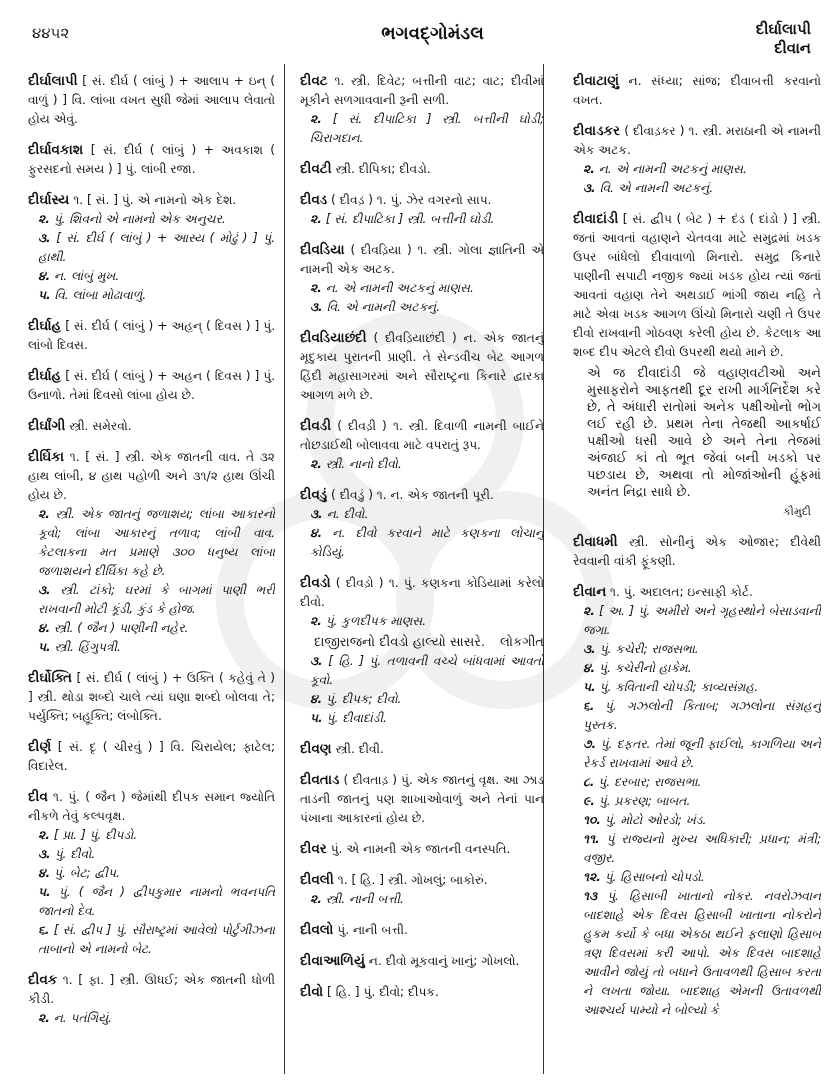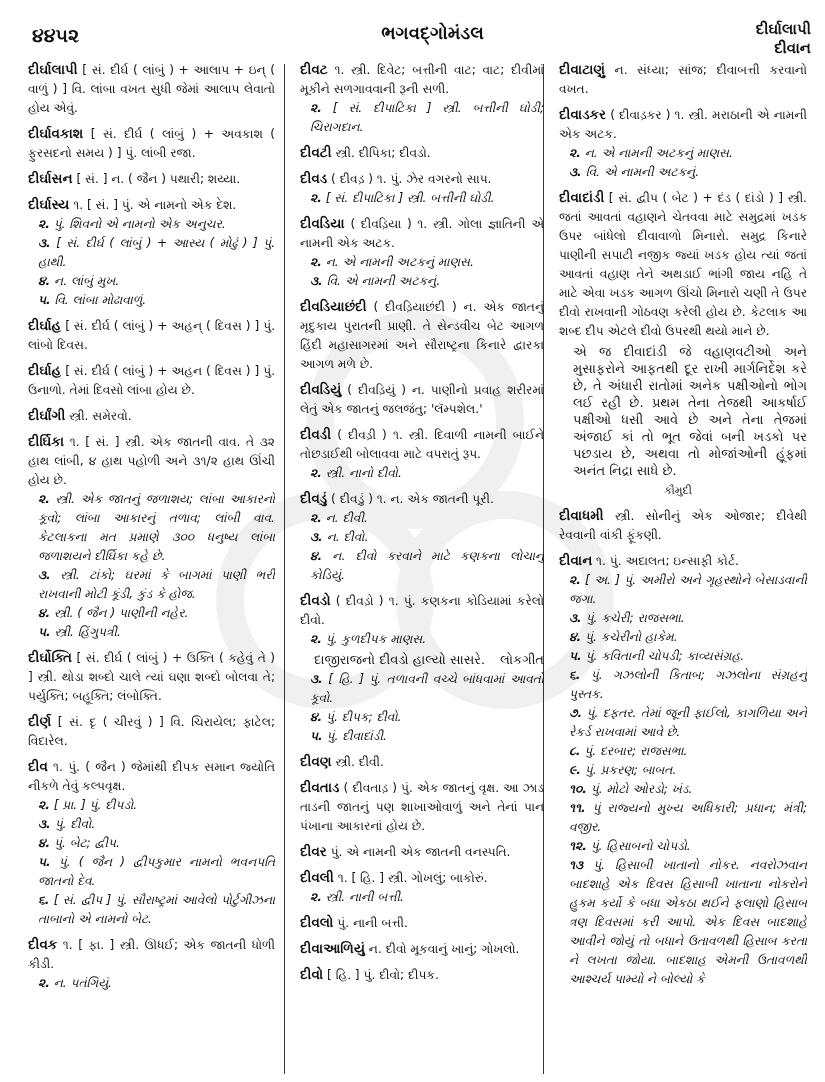--- a/index.html
+++ b/index.html
@@ -9,39 +9,39 @@
     font-family: "DejaVu Sans", sans-serif;
     position: relative;
   }
   .watermark {
     position: absolute; left: 215px; top: 300px; width: 400px; height: 480px;
     pointer-events: none; opacity: 0.09;
   }
   .header {
     position: absolute; top: 0; left: 0; width: 825px; height: 62px;
   }
-  .page-no { position: absolute; left: 32px; top: 24px; font-size: 19px; font-weight: bold; }
+  .page-no { position: absolute; left: 32px; top: 24px; font-size: 15px; font-weight: normal; }
   .book-title { position: absolute; left: 0; width: 825px; text-align: center; top: 22px; font-size: 18px; font-weight: bold; margin-left: 20px; }
   .guide { position: absolute; right: 14px; top: 20px; text-align: right; font-size: 15px; font-weight: bold; line-height: 19px; }
   .col {
     position: absolute; top: 60px; bottom: 8px; font-size: 12.2px; line-height: 19px;
     overflow: hidden;
   }
   .col1 { left: 28px; width: 247px; }
   .col2 { left: 300px; width: 244px; }
-  .col3 { left: 559px; width: 248px; }
+  .col3 { left: 573px; width: 248px; }
   .divider { position: absolute; top: 64px; width: 1px; background: #333; }
   .div1 { left: 284px; height: 1010px; }
   .div2 { left: 543px; height: 1010px; }
-  .entry { margin: 0 0 6px 0; text-align: justify; }
+  .entry { margin: 11px 0 6px 0; text-align: justify; }
   .hw { font-weight: bold; font-size: 13.5px; }
   .sub { padding-left: 10px; font-style: italic; }
   .sub .num { font-weight: bold; }
   .quote { padding-left: 14px; font-size: 13px; line-height: 17px; margin: 2px 0; text-align: justify; }
-  .quote-src { text-align: center; font-size: 11px; padding-right: 10px; }
+  .quote-src { text-align: right; font-size: 11px; padding-right: 10px; }
 </style>
 </head>
 <body>
 
 <svg class="watermark" viewBox="0 0 400 480">
   <circle cx="200" cy="120" r="95" fill="none" stroke="#666" stroke-width="28"></circle>
   <circle cx="110" cy="300" r="95" fill="none" stroke="#666" stroke-width="28"></circle>
   <circle cx="290" cy="300" r="95" fill="none" stroke="#666" stroke-width="28"></circle>
 </svg>
 
@@ -53,40 +53,38 @@
     <div>દીવાન</div>
   </div>
 </div>
 
 <div class="divider div1"></div>
 <div class="divider div2"></div>
 
 <div class="col col1">
     <div class="entry"><span class="hw">દીર્ઘાલાપી</span> <span>[ સં. દીર્ઘ ( લાંબું ) + આલાપ + ઇન્ ( વાળું ) ] વિ. લાંબા વખત સુધી જેમાં આલાપ લેવાતો હોય એવું.</span></div>
     <div class="entry"><span class="hw">દીર્ઘાવકાશ</span> <span>[ સં. દીર્ઘ ( લાંબું ) + અવકાશ ( ફુરસદનો સમય ) ] પું. લાંબી રજા.</span></div>
-    <div class="entry"><span class="hw">દીર્ઘાસન</span> <span>[ સં. ] ન. ( જૈન ) પથારી; શય્યા.</span></div>
     <div class="entry"><span class="hw">દીર્ઘાસ્ય</span> <span>૧. [ સં. ] પું. એ નામનો એક દેશ.</span><div class="sub"><span class="num">૨.</span> <span>પું. શિવનો એ નામનો એક અનુચર.</span></div><div class="sub"><span class="num">૩.</span> <span>[ સં. દીર્ઘ ( લાંબું ) + આસ્ય ( મોઢું ) ] પું. હાથી.</span></div><div class="sub"><span class="num">૪.</span> <span>ન. લાંબું મુખ.</span></div><div class="sub"><span class="num">૫.</span> <span>વિ. લાંબા મોઢાવાળું.</span></div></div>
     <div class="entry"><span class="hw">દીર્ઘાહ</span> <span>[ સં. દીર્ઘ ( લાંબું ) + અહન્ ( દિવસ ) ] પું. લાંબો દિવસ.</span></div>
     <div class="entry"><span class="hw">દીર્ઘાહ</span> <span>[ સં. દીર્ઘ ( લાંબું ) + અહન ( દિવસ ) ] પું. ઉનાળો. તેમાં દિવસો લાંબા હોય છે.</span></div>
     <div class="entry"><span class="hw">દીર્ઘાંગી</span> <span>સ્ત્રી. સમેરવો.</span></div>
     <div class="entry"><span class="hw">દીર્ઘિકા</span> <span>૧. [ સં. ] સ્ત્રી. એક જાતની વાવ. તે ૩૨ હાથ લાંબી, ૪ હાથ પહોળી અને ૩૧/૨ હાથ ઊંચી હોય છે.</span><div class="sub"><span class="num">૨.</span> <span>સ્ત્રી. એક જાતનું જળાશય; લાંબા આકારનો કૂવો; લાંબા આકારનું તળાવ; લાંબી વાવ. કેટલાકના મત પ્રમાણે ૩૦૦ ધનુષ્ય લાંબા જળાશયને દીર્ઘિકા કહે છે.</span></div><div class="sub"><span class="num">૩.</span> <span>સ્ત્રી. ટાંકો; ઘરમાં કે બાગમાં પાણી ભરી રાખવાની મોટી કૂંડી, કુંડ કે હોજ.</span></div><div class="sub"><span class="num">૪.</span> <span>સ્ત્રી. ( જૈન ) પાણીની નહેર.</span></div><div class="sub"><span class="num">૫.</span> <span>સ્ત્રી. હિંગુપત્રી.</span></div></div>
     <div class="entry"><span class="hw">દીર્ઘોક્તિ</span> <span>[ સં. દીર્ઘ ( લાંબું ) + ઉક્તિ ( કહેવું તે ) ] સ્ત્રી. થોડા શબ્દો ચાલે ત્યાં ઘણા શબ્દો બોલવા તે; પર્યુક્તિ; બહૂક્તિ; લંબોક્તિ.</span></div>
     <div class="entry"><span class="hw">દીર્ણ</span> <span>[ સં. દૃ ( ચીરવું ) ] વિ. ચિરાયેલ; ફાટેલ; વિદારેલ.</span></div>
     <div class="entry"><span class="hw">દીવ</span> <span>૧. પું. ( જૈન ) જેમાંથી દીપક સમાન જ્યોતિ નીકળે તેવું કલ્પવૃક્ષ.</span><div class="sub"><span class="num">૨.</span> <span>[ પ્રા. ] પું. દીપડો.</span></div><div class="sub"><span class="num">૩.</span> <span>પું. દીવો.</span></div><div class="sub"><span class="num">૪.</span> <span>પું. બેટ; દ્વીપ.</span></div><div class="sub"><span class="num">૫.</span> <span>પું. ( જૈન ) દ્વીપકુમાર નામનો ભવનપતિ જાતનો દેવ.</span></div><div class="sub"><span class="num">૬.</span> <span>[ સં. દ્વીપ ] પું. સૌરાષ્ટ્રમાં આવેલો પોર્ટુગીઝના તાબાનો એ નામનો બેટ.</span></div></div>
     <div class="entry"><span class="hw">દીવક</span> <span>૧. [ ફા. ] સ્ત્રી. ઊધઈ; એક જાતની ધોળી કીડી.</span><div class="sub"><span class="num">૨.</span> <span>ન. પતંગિયું.</span></div></div>
   </div>
 <div class="col col2">
     <div class="entry"><span class="hw">દીવટ</span> <span>૧. સ્ત્રી. દિવેટ; બત્તીની વાટ; વાટ; દીવીમાં મૂકીને સળગાવવાની રૂની સળી.</span><div class="sub"><span class="num">૨.</span> <span>[ સં. દીપાટિકા ] સ્ત્રી. બત્તીની ઘોડી; ચિરાગદાન.</span></div></div>
     <div class="entry"><span class="hw">દીવટી</span> <span>સ્ત્રી. દીપિકા; દીવડો.</span></div>
     <div class="entry"><span class="hw">દીવડ</span> <span>( દીવડ઼ ) ૧. પું. ઝેર વગરનો સાપ.</span><div class="sub"><span class="num">૨.</span> <span>[ સં. દીપાટિકા ] સ્ત્રી. બત્તીની ઘોડી.</span></div></div>
     <div class="entry"><span class="hw">દીવડિયા</span> <span>( દીવડ઼િયા ) ૧. સ્ત્રી. ગોલા જ્ઞાતિની એ નામની એક અટક.</span><div class="sub"><span class="num">૨.</span> <span>ન. એ નામની અટકનું માણસ.</span></div><div class="sub"><span class="num">૩.</span> <span>વિ. એ નામની અટકનું.</span></div></div>
     <div class="entry"><span class="hw">દીવડિયાછંદી</span> <span>( દીવડ઼િયાછંદી ) ન. એક જાતનું મૃદુકાય પુરાતની પ્રાણી. તે સેન્ડવીચ બેટ આગળ હિંદી મહાસાગરમાં અને સૌરાષ્ટ્રના કિનારે દ્વારકા આગળ મળે છે.</span></div>
-    <div class="entry"><span class="hw">દીવડિયું</span> <span>( દીવડ઼િયું ) ન. પાણીનો પ્રવાહ શરીરમાં લેતું એક જાતનું જલજંતુ; 'લૅમ્પશેલ.'</span></div>
     <div class="entry"><span class="hw">દીવડી</span> <span>( દીવડ઼ી ) ૧. સ્ત્રી. દિવાળી નામની બાઈને તોછડાઈથી બોલાવવા માટે વપરાતું રૂપ.</span><div class="sub"><span class="num">૨.</span> <span>સ્ત્રી. નાનો દીવો.</span></div></div>
-    <div class="entry"><span class="hw">દીવડું</span> <span>( દીવડ઼ું ) ૧. ન. એક જાતની પૂરી.</span><div class="sub"><span class="num">૨.</span> <span>ન. દીવી.</span></div><div class="sub"><span class="num">૩.</span> <span>ન. દીવો.</span></div><div class="sub"><span class="num">૪.</span> <span>ન. દીવો કરવાને માટે કણકના લોચાનું કોડિયું.</span></div></div>
+    <div class="entry"><span class="hw">દીવડું</span> <span>( દીવડ઼ું ) ૧. ન. એક જાતની પૂરી.</span><div class="sub"><span class="num">૩.</span> <span>ન. દીવો.</span></div><div class="sub"><span class="num">૪.</span> <span>ન. દીવો કરવાને માટે કણકના લોચાનું કોડિયું.</span></div></div>
     <div class="entry"><span class="hw">દીવડો</span> <span>( દીવડ઼ો ) ૧. પું. કણકના કોડિયામાં કરેલો દીવો.</span><div class="sub"><span class="num">૨.</span> <span>પું. કુળદીપક માણસ.</span></div><div class="quote"><span>દાજીરાજનો દીવડો હાલ્યો સાસરે.</span><span style="float: right;">લોકગીત</span></div><div class="sub"><span class="num">૩.</span> <span>[ હિ. ] પું. તળાવની વચ્ચે બાંધવામાં આવતો કૂવો.</span></div><div class="sub"><span class="num">૪.</span> <span>પું. દીપક; દીવો.</span></div><div class="sub"><span class="num">૫.</span> <span>પું. દીવાદાંડી.</span></div></div>
     <div class="entry"><span class="hw">દીવણ</span> <span>સ્ત્રી. દીવી.</span></div>
     <div class="entry"><span class="hw">દીવતાડ</span> <span>( દીવતાડ઼ ) પું. એક જાતનું વૃક્ષ. આ ઝાડ તાડની જાતનું પણ શાખાઓવાળું અને તેનાં પાન પંખાના આકારનાં હોય છે.</span></div>
     <div class="entry"><span class="hw">દીવર</span> <span>પું. એ નામની એક જાતની વનસ્પતિ.</span></div>
     <div class="entry"><span class="hw">દીવલી</span> <span>૧. [ હિ. ] સ્ત્રી. ગોખલું; બાકોરું.</span><div class="sub"><span class="num">૨.</span> <span>સ્ત્રી. નાની બત્તી.</span></div></div>
     <div class="entry"><span class="hw">દીવલો</span> <span>પું. નાની બત્તી.</span></div>
     <div class="entry"><span class="hw">દીવાઆળિયું</span> <span>ન. દીવો મૂકવાનું ખાનું; ગોખલો.</span></div>
     <div class="entry"><span class="hw">દીવો</span> <span>[ હિ. ] પું. દીવો; દીપક.</span></div>
   </div>
 <div class="col col3">

